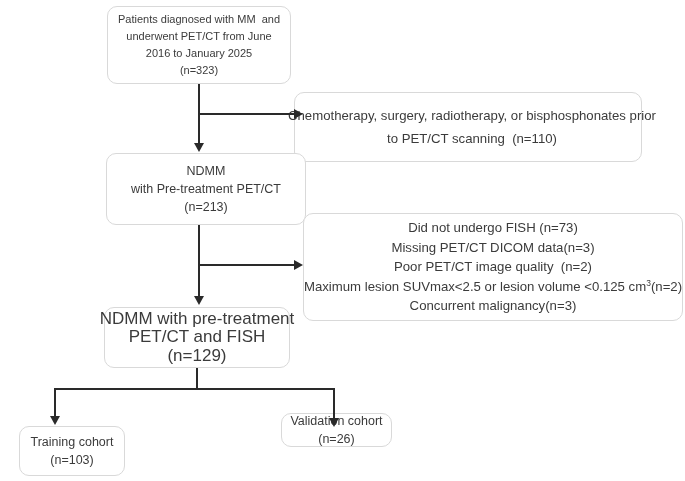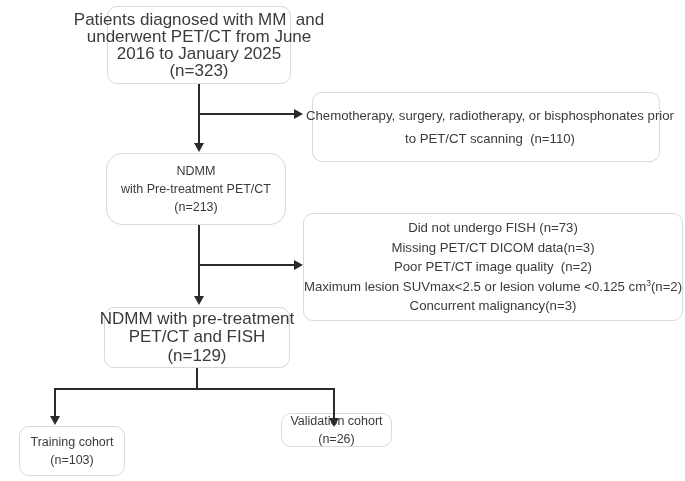--- a/index.html
+++ b/index.html
@@ -25,21 +25,21 @@
     display: flex;
     flex-direction: column;
     align-items: center;
     justify-content: center;
     text-align: center;
   }
   .bline {
     white-space: pre;
     color: #3b3b3b;
   }
-  .box-patients .bline { font-size: 17px; line-height: 17px; }
+  .box-patients .bline { font-size: 11px; line-height: 17px; }
   .box-ndmm .bline { font-size: 12.5px; line-height: 18px; }
   .box-fish .bline { font-size: 17px; line-height: 18.5px; }
   .box-cohort .bline { font-size: 12.5px; line-height: 18px; }
   .box-excl1 .bline { font-size: 13.2px; line-height: 23px; }
   .box-excl2 .bline { font-size: 13.2px; line-height: 19.5px; }
   .box-excl2 sup { font-size: 8.5px; vertical-align: super; line-height: 0; }
   .vline, .hline {
     position: absolute;
     background: #2a2a2a;
   }
@@ -65,26 +65,26 @@
 
 <div class="canvas">
 
   <div class="fbox box-patients" style="left:107px; top:6px; width:184px; height:78px;">
     <div class="bline">Patients diagnosed with MM  and</div>
     <div class="bline">underwent PET/CT from June</div>
     <div class="bline">2016 to January 2025</div>
     <div class="bline">(n=323)</div>
   </div>
 
-  <div class="fbox box-excl1" style="left:312px; top:92px; width:348px; height:70px;padding-left:8px;">
+  <div class="fbox box-excl1" style="left:294px; top:92px; width:348px; height:70px;padding-left:8px;">
     <div class="bline">Chemotherapy, surgery, radiotherapy, or bisphosphonates prior</div>
     <div class="bline">to PET/CT scanning  (n=110)</div>
   </div>
 
-  <div class="fbox box-ndmm" style="left:106px; top:153px; width:180px; height:72px;border-radius:16px;">
+  <div class="fbox box-ndmm" style="left:106px; top:153px; width:200px; height:72px;">
     <div class="bline">NDMM</div>
     <div class="bline">with Pre-treatment PET/CT</div>
     <div class="bline">(n=213)</div>
   </div>
 
   <div class="fbox box-excl2" style="left:303px; top:213px; width:380px; height:108px;">
     <div class="bline">Did not undergo FISH (n=73)</div>
     <div class="bline">Missing PET/CT DICOM data(n=3)</div>
     <div class="bline">Poor PET/CT image quality  (n=2)</div>
     <div class="bline"><span>Maximum lesion SUVmax&lt;2.5 or lesion volume &lt;0.125 cm</span><sup>3</sup><span>(n=2)</span></div>

